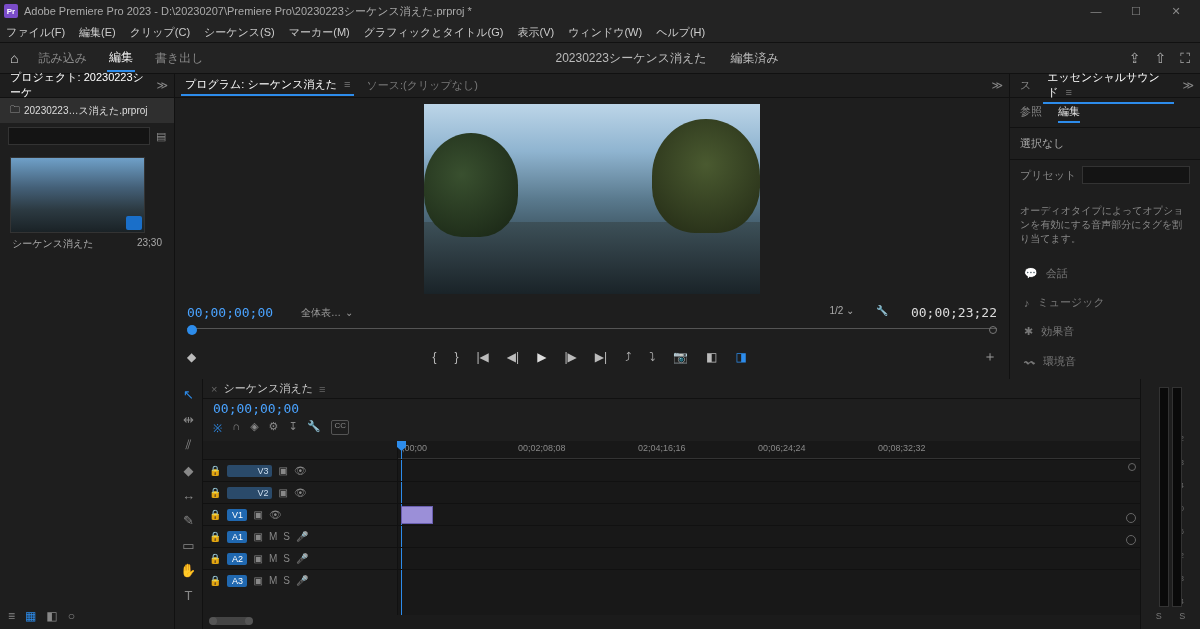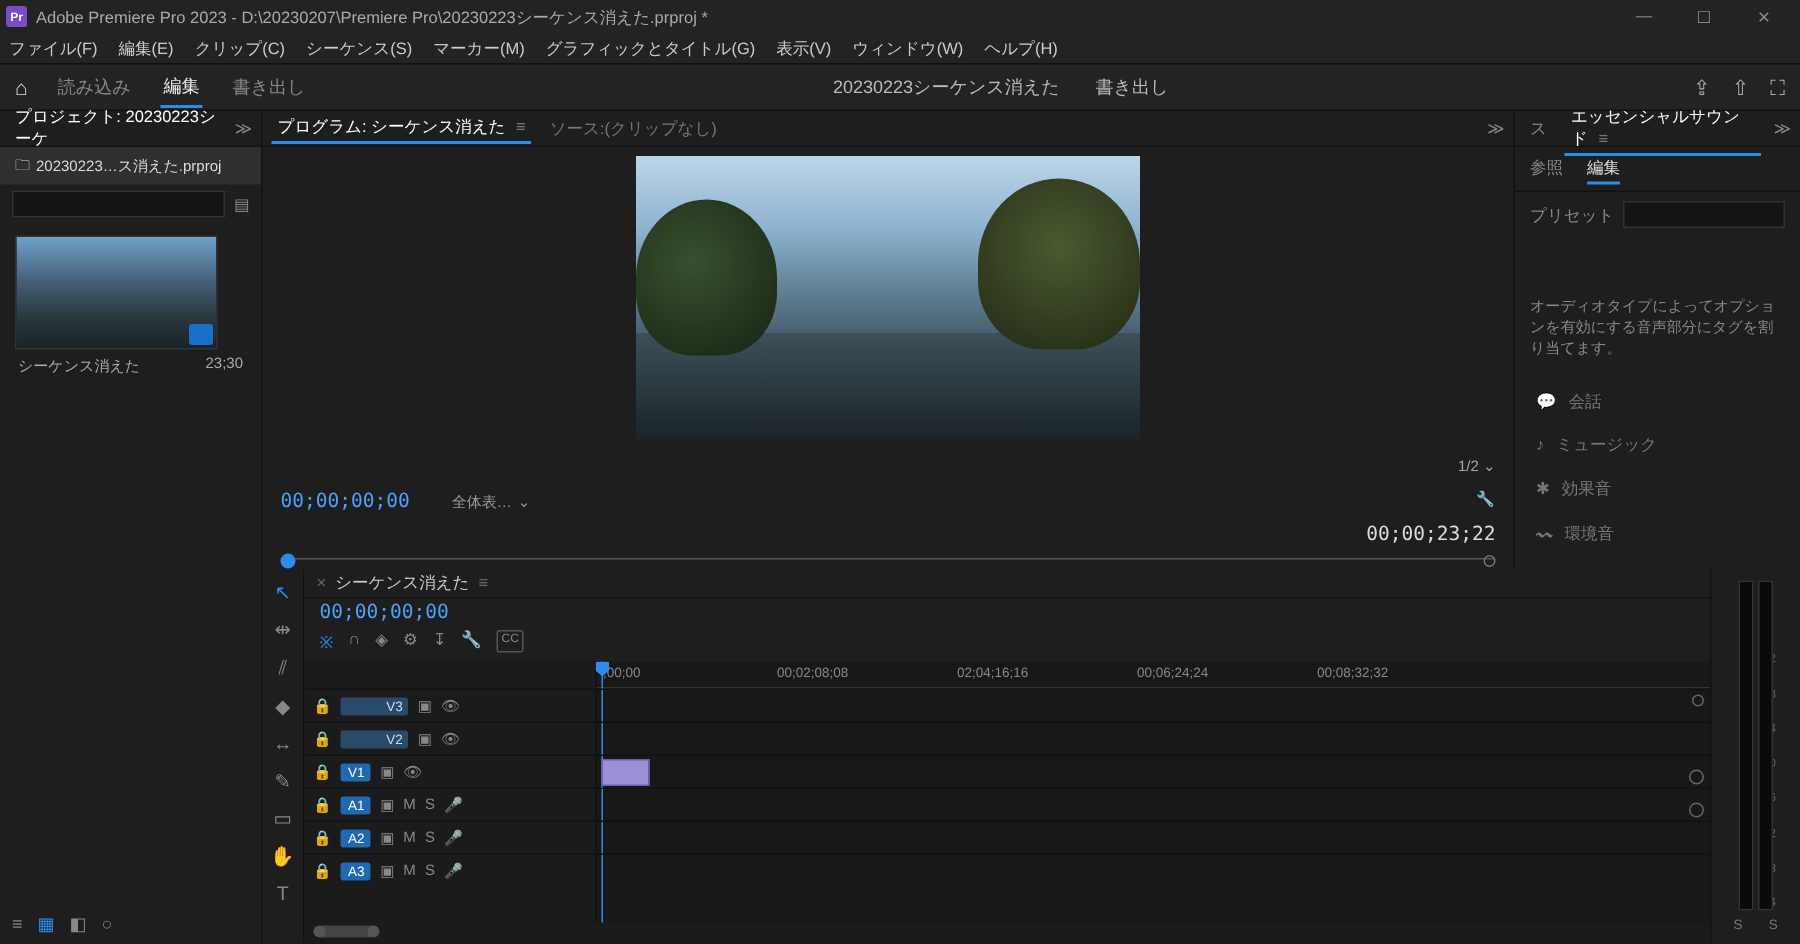--- a/index.html
+++ b/index.html
@@ -50,21 +50,21 @@
 .program { flex:1; background:#1e1e1e; display:flex; flex-direction:column; border-right:1px solid #111;}
 .program .video { flex:1; display:flex; align-items:flex-start; justify-content:center; padding-top:6px;}
 .program .frame { width:336px; height:190px; background:linear-gradient(#bcd5e8 0%, #8fb4d0 25%, #5a7a8e 50%, #344954 75%, #1e2a31 100%); position:relative; overflow:hidden;}
 .program .frame::before{content:"";position:absolute;left:0;top:62%;right:0;bottom:0;background:linear-gradient(#3d5058,#1a2328);}
 .program .frame::after{content:"";position:absolute;left:0;top:15%;width:28%;height:55%;background:radial-gradient(circle at 40% 40%, #39502f 0%, #1e2c19 80%);border-radius:50% 50% 40% 40%;}
 .program .frame .tree2{position:absolute;right:0;top:8%;width:32%;height:60%;background:radial-gradient(circle at 50% 40%, #4a5a30 0%, #2a331a 80%);border-radius:50% 50% 40% 40%;}
 .program .controls { height:78px; padding:4px 12px 0 12px; }
 .program .timerow { display:flex; align-items:center; gap:12px; }
 .program .tc { color:#4aa3ff; font-size:13px; font-family:monospace;}
 .program .fit { color:#999; font-size:10px; display:flex; align-items:center; gap:4px; margin-left:16px;}
-.program .scale { margin-left:auto; color:#aaa; font-size:10px; display:flex; align-items:flex-end; gap:10px;flex-direction:column;}
+.program .scale { margin-left:auto; color:#aaa; font-size:10px; display:flex; align-items:flex-start; gap:22px;}
 .program .tc2 { color:#ddd; font-size:13px; font-family:monospace;}
 .program .ruler { margin-top:8px; height:14px; position:relative; border-top:1px solid #555;}
 .program .ruler .head { position:absolute; left:0; top:-4px; width:10px;height:10px; background:#2d8ceb; border-radius:50%;}
 .program .ruler .end { position:absolute; right:0; top:-3px; width:8px;height:8px; border:1px solid #777; border-radius:50%;}
 .program .transport { display:flex; justify-content:center; gap:18px; margin-top:6px; align-items:center;}
 .program .transport span{ color:#bbb; font-size:12px;}
 .program .transport .play{color:#ddd;}
 .program .transport .add { margin-left:auto; color:#999; font-size:14px; }
 .program .transport .mk{margin-right:auto;}
 
@@ -142,21 +142,21 @@
   <span>表示(V)</span>
   <span>ウィンドウ(W)</span>
   <span>ヘルプ(H)</span>
 </div>
 
 <div class="workspacebar">
   <span class="home">⌂</span>
   <span class="ws">読み込み</span>
   <span class="ws active">編集</span>
   <span class="ws">書き出し</span>
-  <div class="center">20230223シーケンス消えた　　書き出し</div>
+  <div class="center">20230223シーケンス消えた　　編集済み</div>
   <div class="right">
     <span>⇪</span>
     <span>⇧</span>
     <span>⛶</span>
   </div>
 </div>
 
 <div class="main">
 
   <div class="project">
@@ -240,20 +240,21 @@
       <div class="essential">
         <div class="panel-tabs">
           <span class="panel-tab" style="color:#888">ス</span>
           <span class="panel-tab active"><span>エッセンシャルサウンド</span> <span class="x">≡</span></span>
           <span class="more">≫</span>
         </div>
         <div class="subtabs">
           <span class="subtab">参照</span>
           <span class="subtab active">編集</span>
         </div>
+        <div class="sel">選択なし</div>
         <div class="preset">
           <label>プリセット</label>
           <div class="box"></div>
         </div>
         <div style="height:30px"></div>
         <div class="desc">オーディオタイプによってオプションを有効にする音声部分にタグを割り当てます。</div>
         <div class="opts">
           <div class="opt">
               <span>💬</span>
               <span>会話</span>

